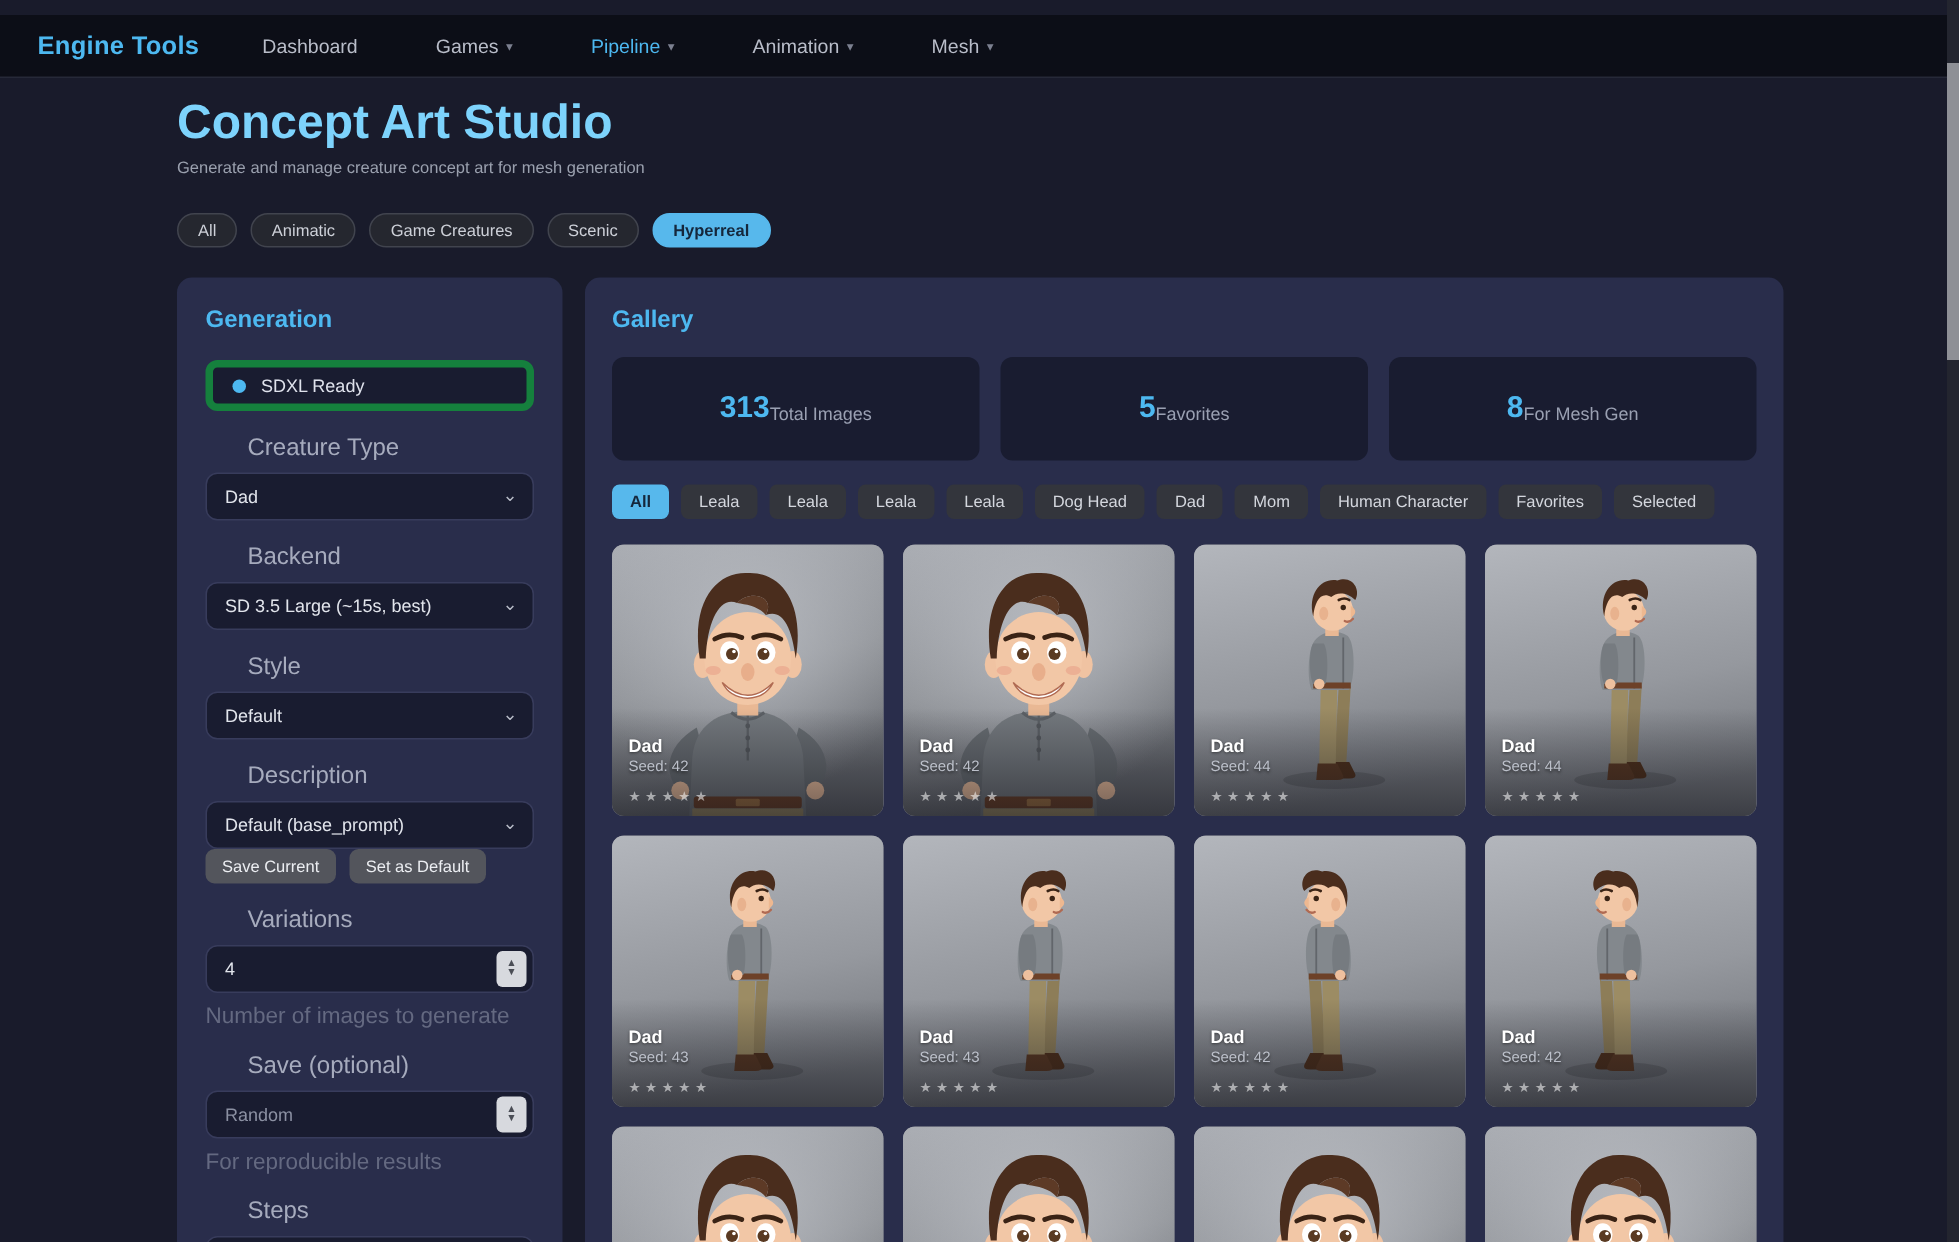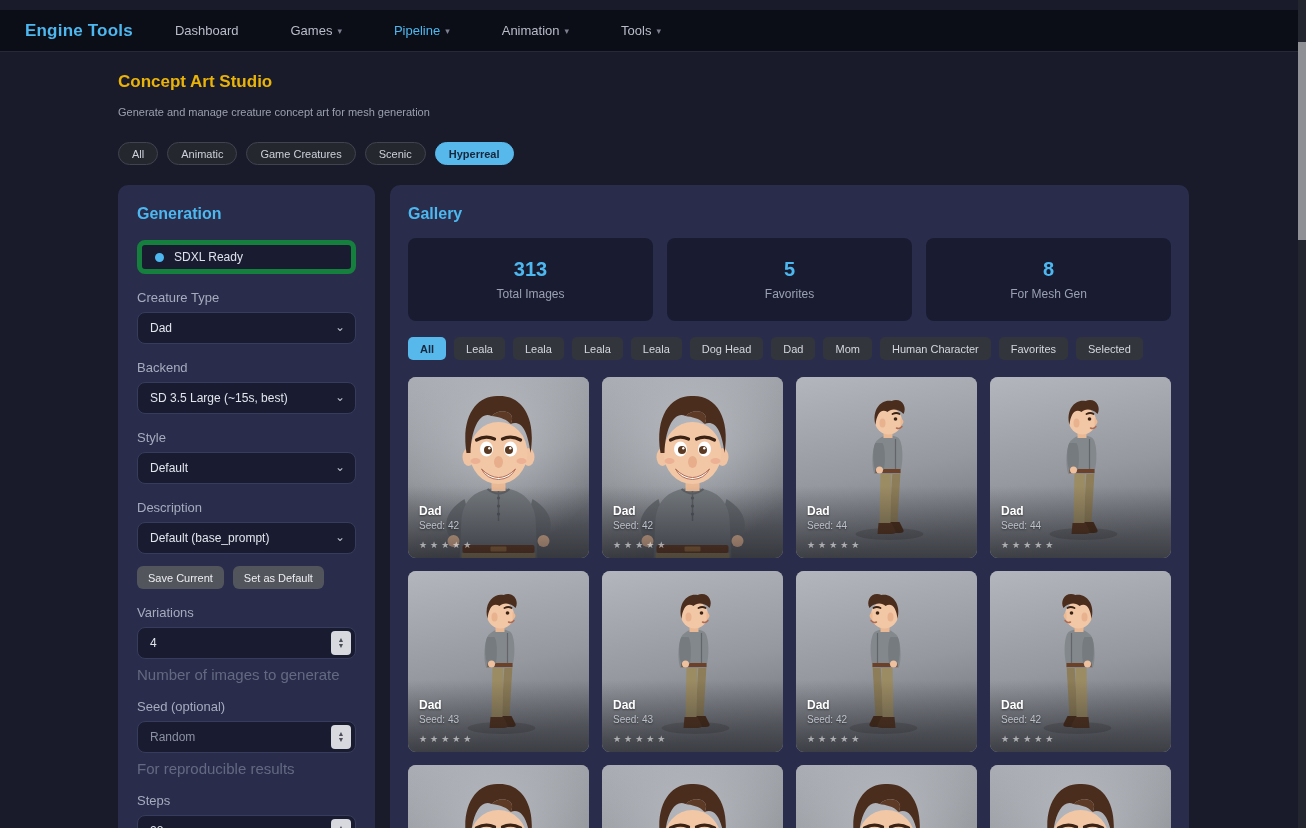--- a/index.html
+++ b/index.html
@@ -12,63 +12,63 @@
             background:#0c0e17; border-bottom:1px solid #262938;
             display:flex; align-items:center; z-index:10; }
   .brand { margin-left:25px; font-size:17px; font-weight:bold; color:#4db8f0; letter-spacing:.2px; }
   .nav-items { display:flex; align-items:center; margin-left:42px; gap:52px; }
   .nav-item { font-size:13px; color:#b9bdc9; cursor:pointer; display:flex; align-items:center; gap:5px; }
   .nav-item.active .nav-label { color:#4db8f0; }
   .caret { font-size:9px; color:#7c8090; }
 
   
   .header-block { position:absolute; left:118px; top:66px; }
-  .page-title { font-size:17px; line-height:31px; font-weight:bold; color:#eab308; }
+  .page-title { font-size:32px; line-height:31px; font-weight:bold; color:#7dd3fc; }
   .page-subtitle { margin-top:9px; font-size:11px; color:#9aa0ae; }
   .pill-row { margin-top:24px; display:flex; gap:9px; }
   .pill { height:23px; padding:0 13px; border-radius:12px; background:#25272f;
           border:1px solid #41444e; color:#cdd0d8; font-size:11px;
           display:flex; align-items:center; cursor:pointer; white-space:nowrap; }
   .pill.active { background:#57b8ec; border-color:#57b8ec; color:#15273c; font-weight:bold; }
 
   
   .panel { position:absolute; top:185px; background:#292d4b; border-radius:10px; }
   .gen-panel { left:118px; width:257px; height:940px; padding:20px 19px; }
   .gallery-panel { left:390px; width:799px; height:940px; padding:20px 18px; }
   .panel-title { font-size:16px; font-weight:bold; color:#4db8f0; }
 
   
   .status-box { margin-top:17px; height:34px; background:#191c30; border:5px solid #15803d;
                 border-radius:8px; display:flex; align-items:center; padding:0 13px; gap:10px; }
   .status-dot { width:9px; height:9px; border-radius:50%; background:#4db8f0; }
   .status-text { font-size:12px; color:#dfe2ec; }
-  .field-label { margin-top:16px; margin-bottom:7px; font-size:13px; color:#a6abbd; }
+  .field-label { margin-top:16px; margin-bottom:7px; font-size:16px; color:#a6abbd;margin-left:28px; }
   .select { position:relative; height:32px; background:#191c30; border:1px solid #383c5c;
             border-radius:8px; display:flex; align-items:center; padding:0 28px 0 12px;
             font-size:12px; color:#e2e5ec; cursor:pointer; }
   .select .chev { position:absolute; right:10px; top:50%; transform:translateY(-58%);
                   font-size:12px; color:#b9bdc9; }
-  .btn-row { margin-top:12px; display:flex; gap:9px; }
+  .btn-row { display:flex; gap:9px; }
   .gray-btn { height:23px; padding:0 11px; border:none; border-radius:6px; background:#53555c;
               color:#eceef2; font-size:11px; font-family:inherit; cursor:pointer; }
   .num-wrap { position:relative; }
   .num-input { width:100%; height:32px; background:#191c30; border:1px solid #383c5c;
                border-radius:8px; color:#e2e5ec; font-size:12px; padding:0 34px 0 12px;
                font-family:inherit; outline:none; }
   .num-input::placeholder { color:#8b90a2; }
   .spinner { position:absolute; right:5px; top:4px; width:20px; height:24px; background:#d7d9de;
              border-radius:4px; display:flex; flex-direction:column; align-items:center;
              justify-content:center; cursor:pointer; }
   .spinner span { font-size:7px; line-height:6px; color:#4a4d55; }
   .helper { margin-top:7px; font-size:15px; color:#646981; }
 
   
   .stats-row { margin-top:15px; display:flex; gap:14px; }
-  .stat-card { flex:1; height:83px; background:#191c30; border-radius:8px;
-               display:flex; flex-direction:column; align-items:center; justify-content:center; }
+  .stat-card { flex:1; height:69px; background:#191c30; border-radius:8px;
+               display:flex; flex-direction:row; align-items:center; justify-content:center; }
   .stat-value { font-size:20px; font-weight:bold; color:#4db8f0; }
   .stat-label { margin-top:6px; font-size:12px; color:#9aa0b2; }
   .tabs-row { margin-top:16px; display:flex; gap:8px; flex-wrap:wrap; }
   .tab { height:23px; padding:0 12px; border:none; border-radius:5px; background:#33353c;
          color:#d4d7de; font-size:11px; font-family:inherit; cursor:pointer; white-space:nowrap; }
   .tab.active { background:#57b8ec; color:#15273c; font-weight:bold; }
   .grid { margin-top:17px; display:grid; grid-template-columns:repeat(4,1fr); gap:13px; }
   .card { position:relative; height:181px; border-radius:8px; overflow:hidden; cursor:pointer;
           background:#8f9298; }
   .card svg { position:absolute; inset:0; width:100%; height:100%; display:block; }
@@ -101,21 +101,21 @@
   </div>
         <div class="nav-item active">
     <span class="nav-label">Pipeline</span>
     <span class="caret">▾</span>
   </div>
         <div class="nav-item">
     <span class="nav-label">Animation</span>
     <span class="caret">▾</span>
   </div>
         <div class="nav-item">
-    <span class="nav-label">Tools</span>
+    <span class="nav-label">Mesh</span>
     <span class="caret">▾</span>
   </div>
       </div>
   </div>
 
   <div class="header-block">
     <div class="page-title">Concept Art Studio</div>
     <div class="page-subtitle">Generate and manage creature concept art for mesh generation</div>
     <div class="pill-row">
         <div class="pill">All</div>
@@ -166,21 +166,21 @@
     <div class="field-label">Variations</div>
     <div class="num-wrap">
       <input class="num-input" value="4" style="">
       <div class="spinner">
         <span>▲</span>
         <span>▼</span>
       </div>
     </div>
     <div class="helper">Number of images to generate</div>
 
-    <div class="field-label">Seed (optional)</div>
+    <div class="field-label">Save (optional)</div>
     <div class="num-wrap">
       <input class="num-input" placeholder="Random" style="">
       <div class="spinner">
         <span>▲</span>
         <span>▼</span>
       </div>
     </div>
     <div class="helper">For reproducible results</div>
 
     <div class="field-label">Steps</div>

